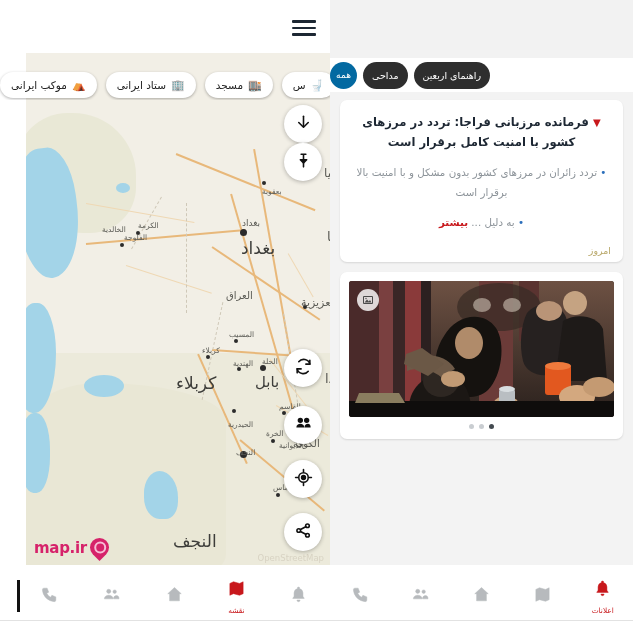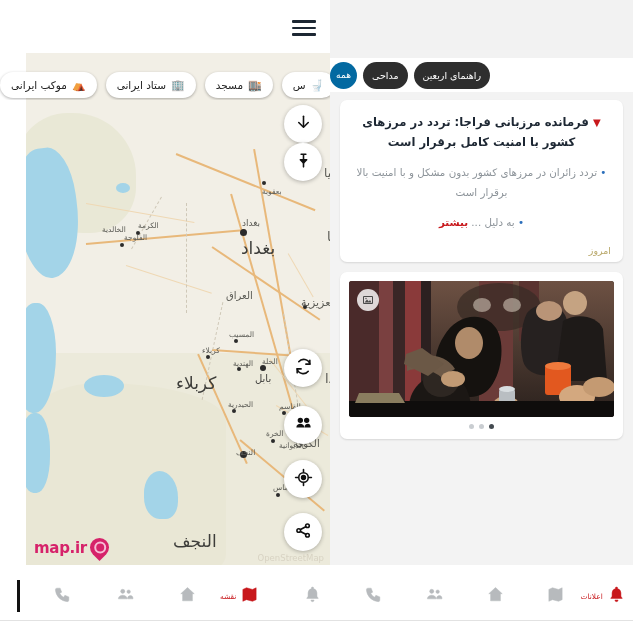--- a/index.html
+++ b/index.html
@@ -163,21 +163,21 @@
     position:absolute; bottom:0; height:77px; background:#fff;
   }
   #bnav-left{ left:0; width:330px; }
   #bnav-right{ left:330px; width:303px; }
   .bnav-inner{
     position:absolute; left:0; top:8px; width:100%; height:48px;
     display:flex; flex-direction:row-reverse; align-items:center; justify-content:space-around;
     border-bottom:1px solid #e2e2e2;
   }
   #bnav-left .bnav-inner{ padding-right:0; padding-left:18px; }
-  .bitem{ display:flex; align-items:center; gap:4px; cursor:pointer; width:46px; }
+  .bitem{ display:flex; flex-direction:column; align-items:center; gap:4px; cursor:pointer; width:46px; }
   .bitem svg{ width:19px; height:19px; }
   .bitem .blabel{ font-size:7.4px; color:#c8181c; }
   .v-bar{ position:absolute; left:17px; top:15px; width:3px; height:32px; background:#111; }
   .r-divider{ position:absolute; left:330px; bottom:57px; width:303px; height:2px; background:#111; }
 </style>
 </head>
 <body>
 
 <div id="root">
 
@@ -233,36 +233,36 @@
       <div class="m-city" style="left:234px; top:312px; width:6px; height:6px;"></div>
       <div class="m-city" style="left:206px; top:356px;"></div>
       <div class="m-city" style="left:256px; top:358px;"></div>
       <div class="m-city" style="left:245px; top:386px;"></div>
       <div class="m-city" style="left:214px; top:398px; width:7px; height:7px;"></div>
       <div class="m-city" style="left:250px; top:440px;"></div>
 
       <div id="map-labels-major">
           <div class="m-label m-big" style="left: 215px; top: 185px; font-size: 17px;">بغداد</div>
           <div class="m-label m-big" style="left: 150px; top: 320px; font-size: 17px;">كربلاء</div>
-          <div class="m-label m-big" style="left: 229px; top: 320px; font-size: 10px;">بابل</div>
+          <div class="m-label m-big" style="left: 229px; top: 320px; font-size: 15px;">بابل</div>
           <div class="m-label m-big" style="left: 147px; top: 478px; font-size: 17px;">النجف</div>
         </div>
       <div id="map-labels-minor">
           <div class="m-label" style="left: 216px; top: 165px; font-size: 9px;">بغداد</div>
           <div class="m-label" style="left: 200px; top: 237px; font-size: 10px;">العراق</div>
           <div class="m-label" style="left: 112px; top: 168px; font-size: 7.5px;">الكرمة</div>
           <div class="m-label" style="left: 98px; top: 180px; font-size: 7.5px;">الفلوجة</div>
           <div class="m-label" style="left: 76px; top: 172px; font-size: 7.5px;">الخالدية</div>
           <div class="m-label" style="left: 236px; top: 118px; font-size: 7.5px; margin-top: 16px;">بعقوبة</div>
           <div class="m-label" style="left: 275px; top: 243px; font-size: 11px;">العزيزية</div>
           <div class="m-label" style="left: 203px; top: 277px; font-size: 7.5px;">المسيب</div>
           <div class="m-label" style="left: 176px; top: 293px; font-size: 7.5px;">كربلاء</div>
           <div class="m-label" style="left: 207px; top: 306px; font-size: 7.5px;">الهندية</div>
           <div class="m-label" style="left: 236px; top: 304px; font-size: 7.5px;">الحلة</div>
-          <div class="m-label" style="left: 202px; top: 347px; font-size: 7.5px;">الحيدرية</div>
+          <div class="m-label" style="left: 202px; top: 367px; font-size: 7.5px;">الحيدرية</div>
           <div class="m-label" style="left: 253px; top: 349px; font-size: 7.5px;">القاسم</div>
           <div class="m-label" style="left: 240px; top: 376px; font-size: 7.5px;">الخرة</div>
           <div class="m-label" style="left: 253px; top: 388px; font-size: 7.5px;">الديوانية</div>
           <div class="m-label" style="left: 231px; top: 385px; font-size: 10px; margin-left: 36px;">الكوفة</div>
           <div class="m-label" style="left: 210px; top: 395px; font-size: 7.5px;">النجف</div>
           <div class="m-label" style="left: 247px; top: 430px; font-size: 7.5px;">عماس</div>
           <div class="m-label" style="left: 298px; top: 113px; font-size: 12px;">بيا</div>
           <div class="m-label" style="left: 301px; top: 176px; font-size: 13px;">يا</div>
           <div class="m-label" style="left: 299px; top: 318px; font-size: 13px;">دا</div>
         </div>

